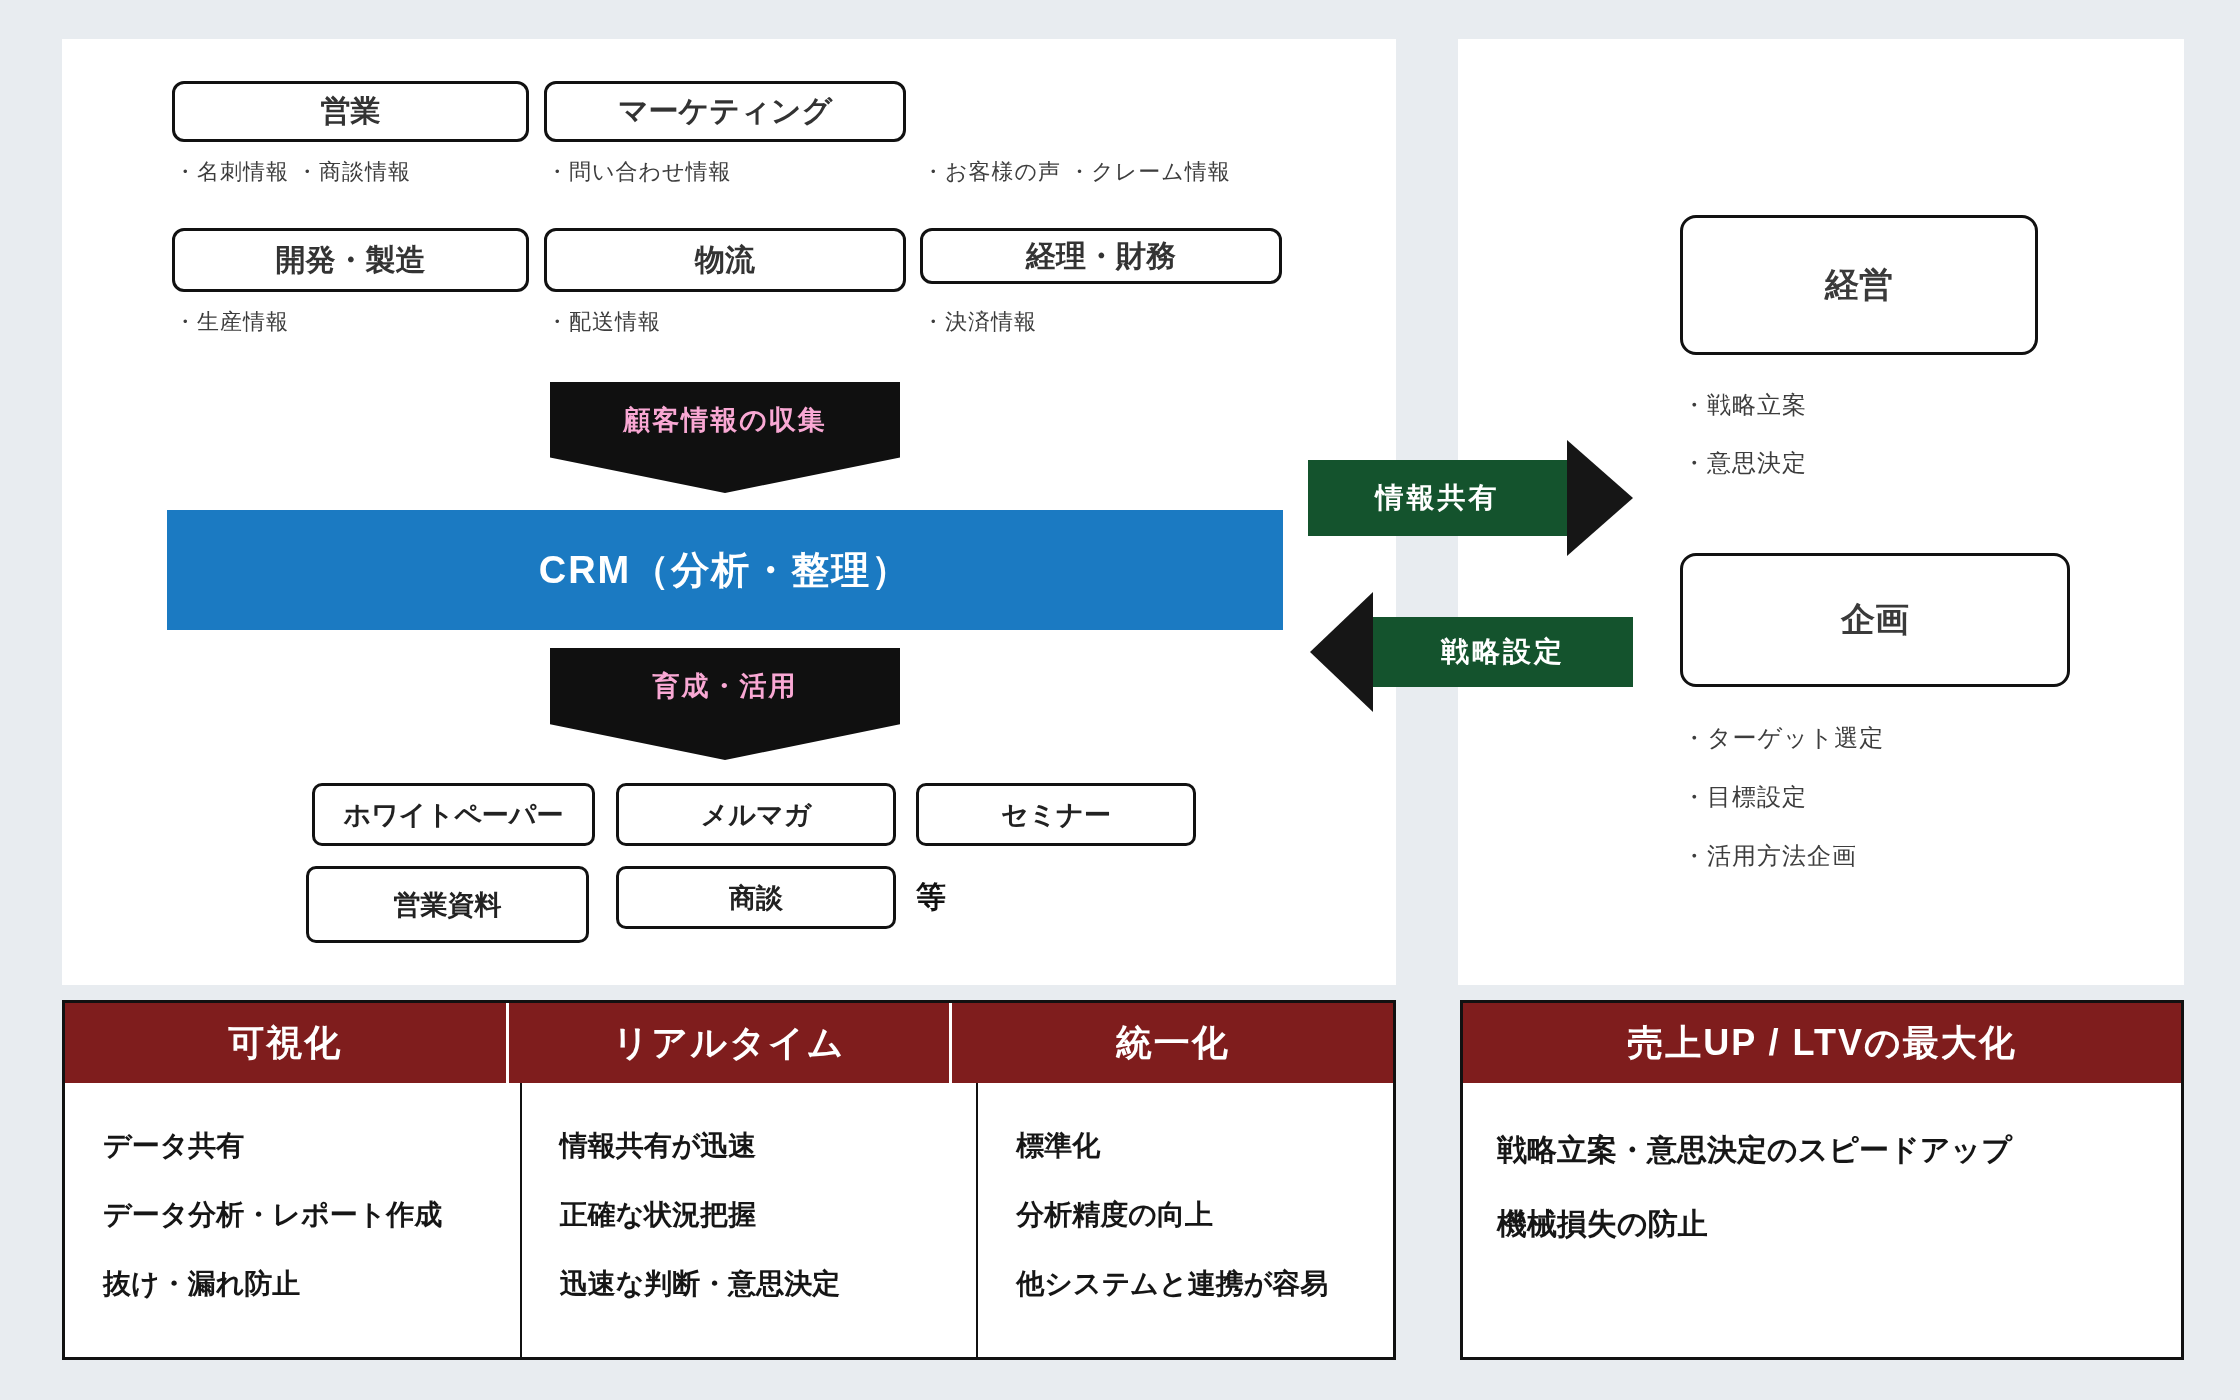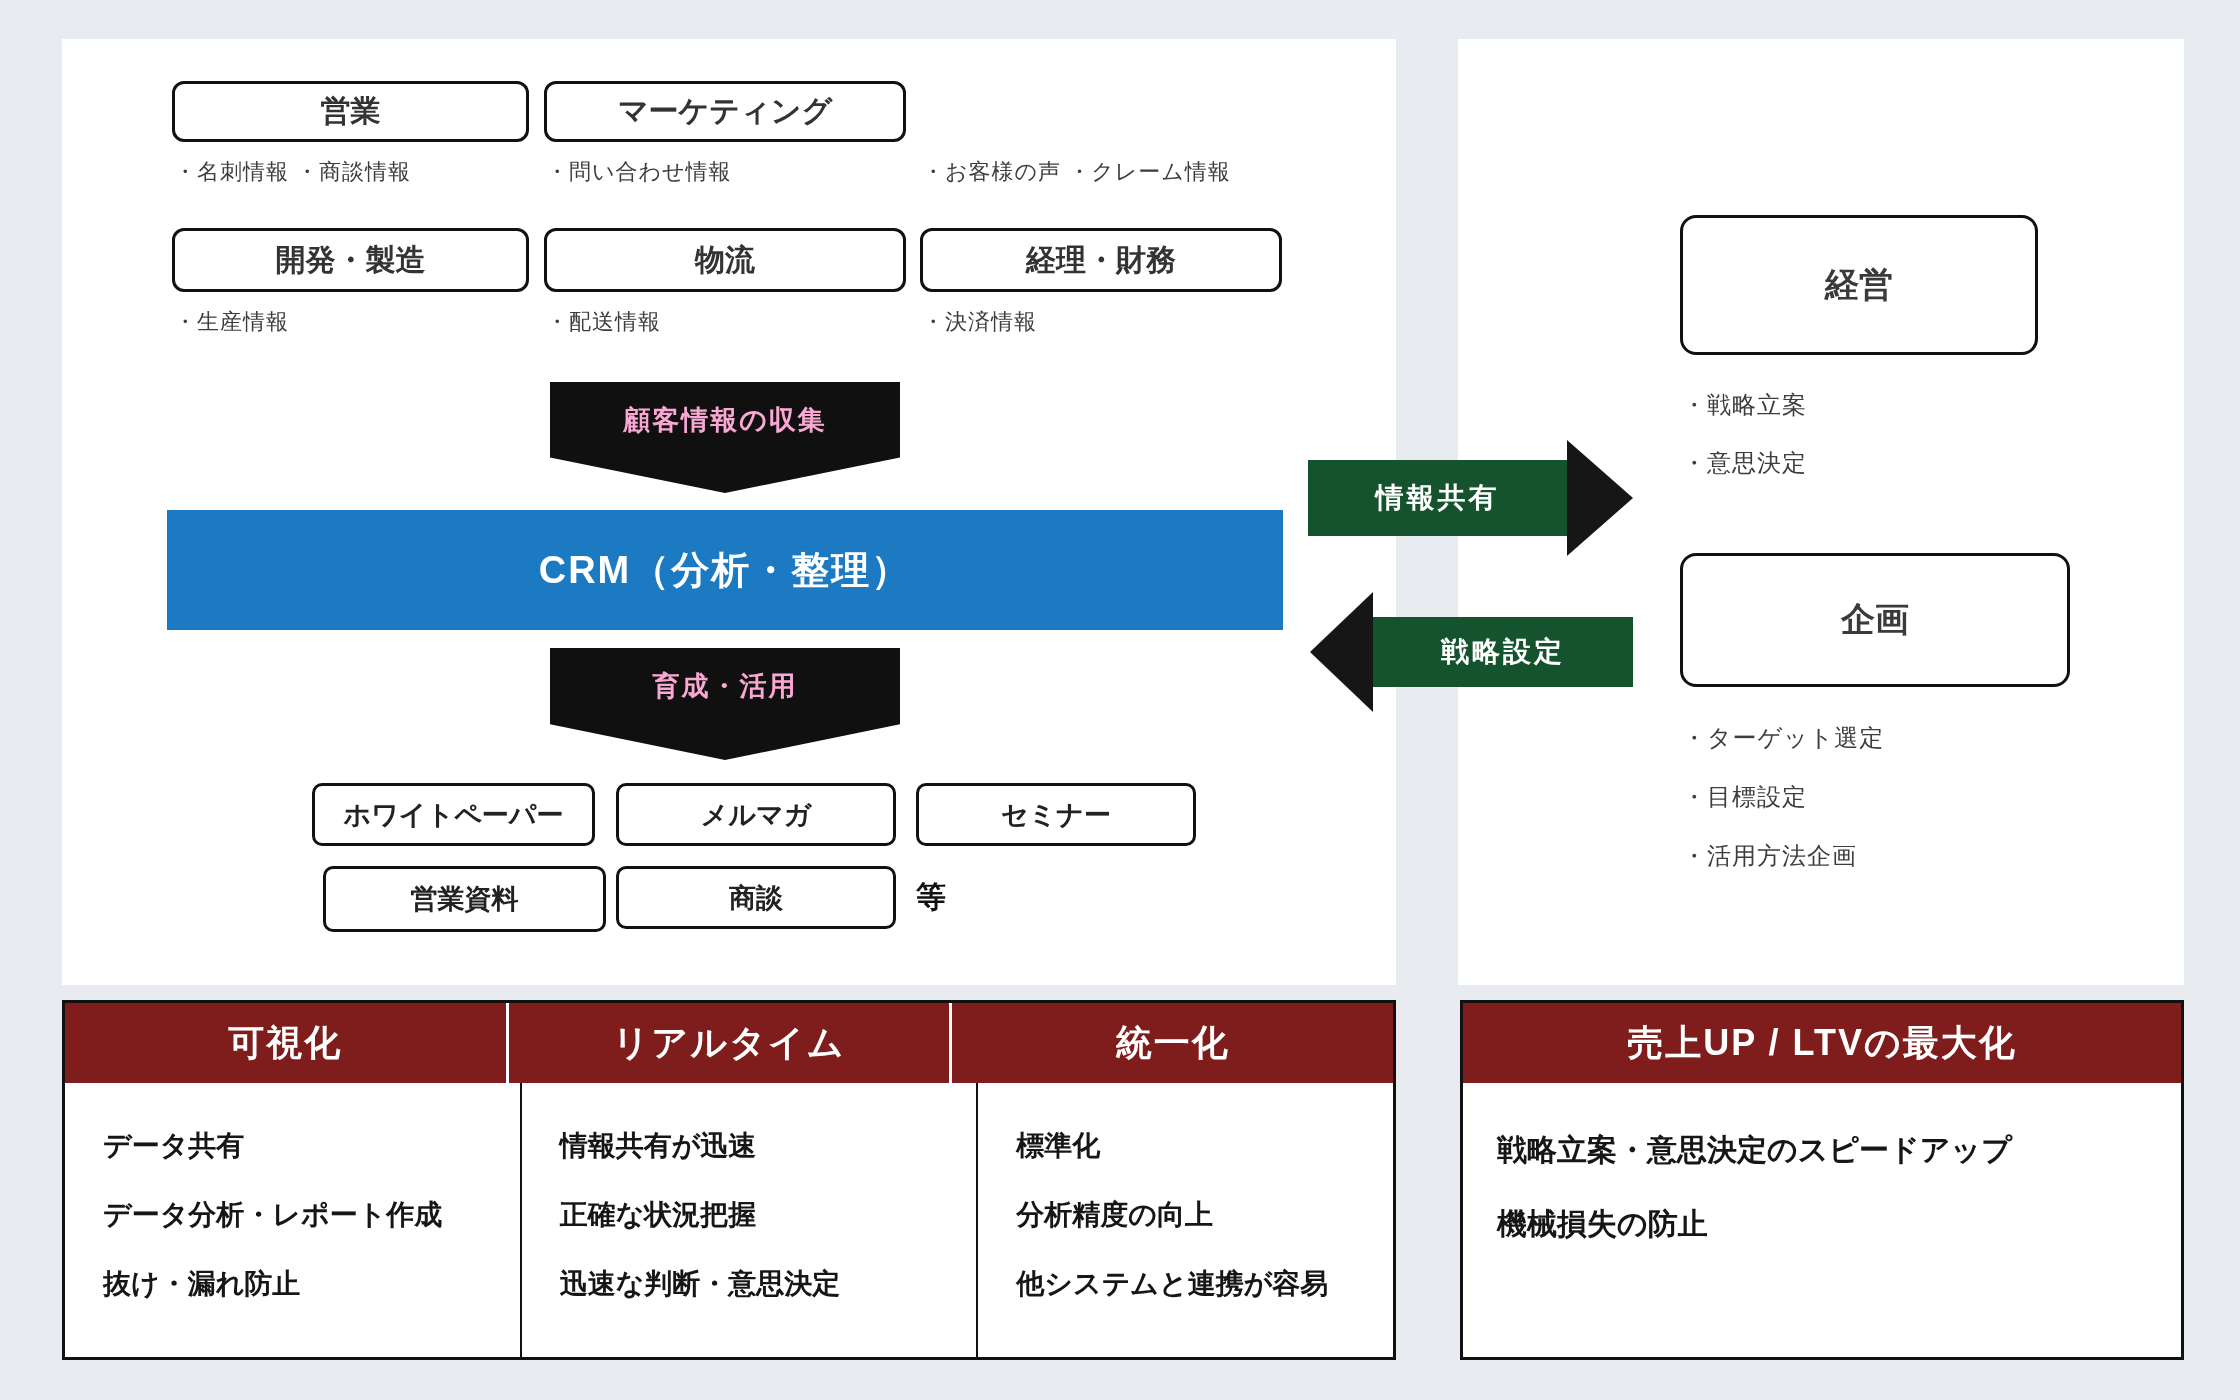--- a/index.html
+++ b/index.html
@@ -80,39 +80,39 @@
   <div class="abs panel" style="left:1458px;top:39px;width:726px;height:946px;"></div>
 
   <div class="abs dept" style="left:172px;top:81px;width:357px;height:61px;">営業</div>
   <div class="abs dept" style="left:544px;top:81px;width:362px;height:61px;">マーケティング</div>
   <div class="abs note" style="left:174px;top:152px;height:40px;">・名刺情報 ・商談情報</div>
   <div class="abs note" style="left:546px;top:152px;height:40px;">・問い合わせ情報</div>
   <div class="abs note" style="left:922px;top:152px;height:40px;">・お客様の声 ・クレーム情報</div>
 
   <div class="abs dept" style="left:172px;top:228px;width:357px;height:64px;">開発・製造</div>
   <div class="abs dept" style="left:544px;top:228px;width:362px;height:64px;">物流</div>
-  <div class="abs dept" style="left:920px;top:228px;width:362px;height:64px;">経理・財務</div>
+  <div class="abs dept" style="left:920px;top:228px;width:362px;height:56px;">経理・財務</div>
   <div class="abs note" style="left:174px;top:302px;height:40px;">・生産情報</div>
   <div class="abs note" style="left:546px;top:302px;height:40px;">・配送情報</div>
   <div class="abs note" style="left:922px;top:302px;height:40px;">・決済情報</div>
 
   <div class="abs down-arrow" style="left:550px;top:382px;width:350px;height:111px;">
     <div class="lbl">顧客情報の収集</div>
   </div>
 
   <div class="abs down-arrow" style="left:550px;top:648px;width:350px;height:112px;">
     <div class="lbl">育成・活用</div>
   </div>
 
   <div class="abs crm-bar" style="left:167px;top:510px;width:1116px;height:120px;background:#1b7ac2;">CRM（分析・整理）</div>
 
   <div class="abs outbox" style="left:312px;top:783px;width:283px;height:63px;">ホワイトペーパー</div>
   <div class="abs outbox" style="left:616px;top:783px;width:280px;height:63px;">メルマガ</div>
   <div class="abs outbox" style="left:916px;top:783px;width:280px;height:63px;">セミナー</div>
-  <div class="abs outbox" style="left:323px;top:866px;width:283px;height:66px;">営業資料</div>
+  <div class="abs outbox" style="left:306px;top:866px;width:283px;height:77px;">営業資料</div>
   <div class="abs outbox" style="left:616px;top:866px;width:280px;height:63px;">商談</div>
   <div class="abs etc" style="left:916px;top:866px;height:63px;">等</div>
 
   <div class="abs" style="left:1308px;top:440px;width:325px;height:116px;">
     <div class="flow-body" style="left:0;top:20px;width:259px;height:76px;">情報共有</div>
     <div class="tri" style="left:259px;top:0;border-top:58px solid transparent;border-bottom:58px solid transparent;border-left:66px solid #161616;"></div>
   </div>
 
   <div class="abs" style="left:1310px;top:592px;width:323px;height:120px;">
     <div class="tri" style="left:0;top:0;border-top:60px solid transparent;border-bottom:60px solid transparent;border-right:63px solid #161616;"></div>

